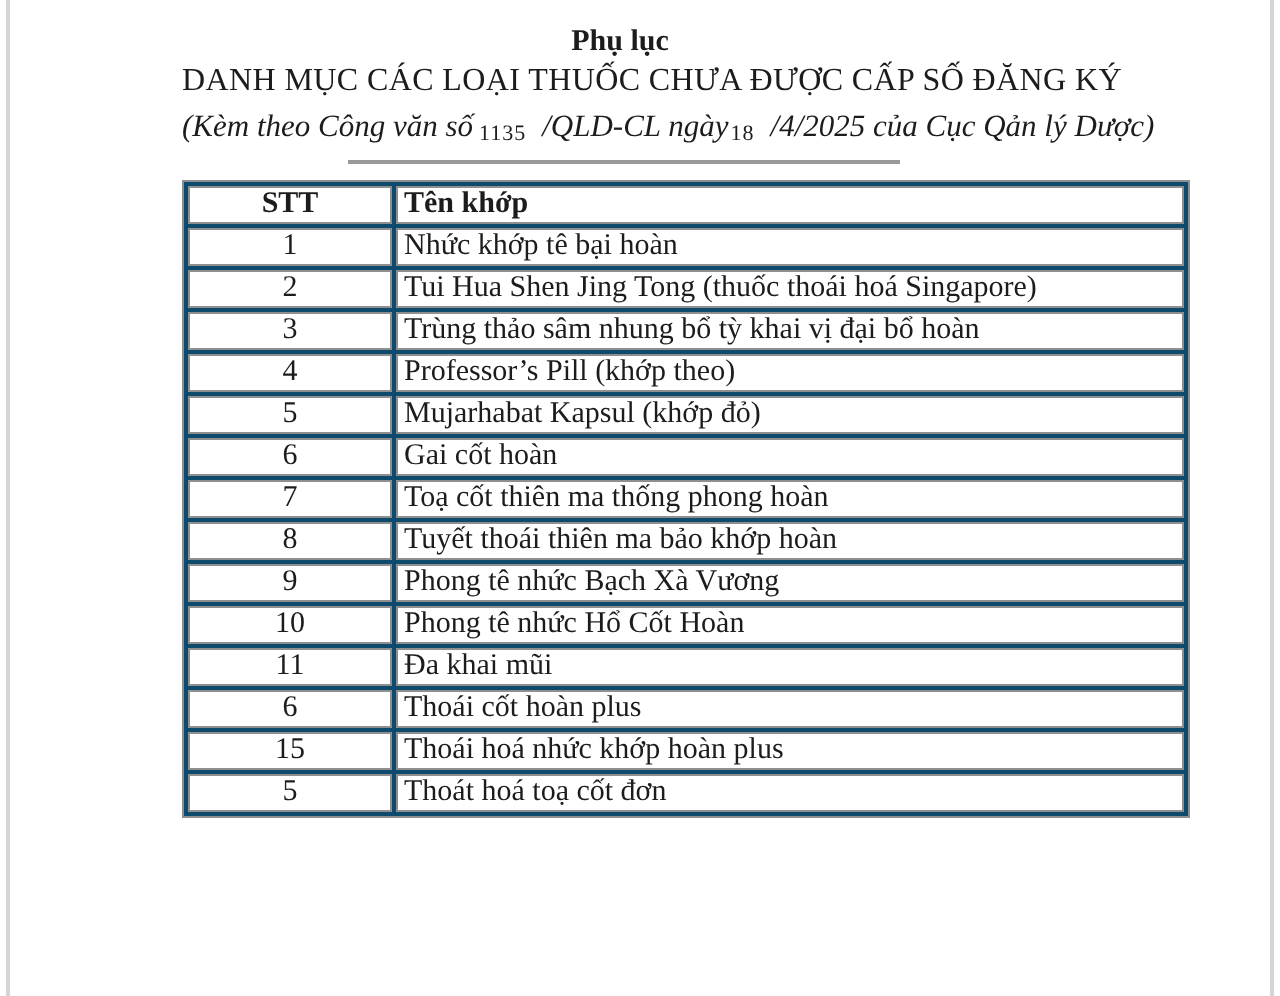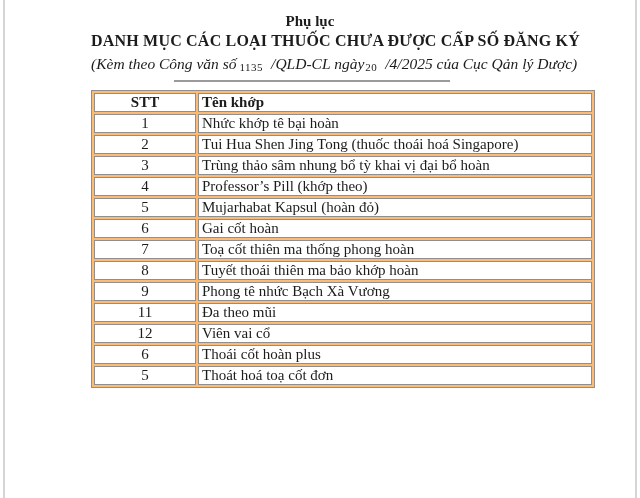--- a/index.html
+++ b/index.html
@@ -33,21 +33,21 @@
   .appendix {
     margin-top: 12px;
     text-align: center;
     font-weight: bold;
     font-size: 15px;
     line-height: 18px;
   }
   .title {
     margin-top: 1px;
     text-align: center;
-    font-weight: bold;
+    font-weight: normal;
     font-size: 16px;
     line-height: 20px;
     letter-spacing: 0.2px;
     white-space: nowrap;
   }
   .subtitle {
     margin-top: 2px;
     text-align: center;
     font-style: italic;
     font-size: 15.5px;
@@ -73,21 +73,21 @@
     left: 2px;
   }
 
   table.drug-table {
     border-collapse: separate;
     border-spacing: 2px;
     border: 1px solid #8f8f8f;
     width: 504px;
     margin-top: 8px;
     table-layout: fixed;
-    background: #fdba74;
+    background: #0c4a6e;
   }
   table.drug-table col.col-stt  { width: 102px; }
   table.drug-table th,
   table.drug-table td {
     border: 1px solid #8f8f8f;
     font-size: 15px;
     line-height: 17px;
     height: 17px;
     padding: 0 2px;
     background: #ffffff;
@@ -104,21 +104,21 @@
 
 <div class="scan-edge left"></div>
 <div class="scan-edge right"></div>
 
 <div class="content">
 
   <div class="appendix">Phụ lục</div>
 
   <div class="title">DANH MỤC CÁC LOẠI THUỐC CHƯA ĐƯỢC CẤP SỐ ĐĂNG KÝ</div>
 
-  <div class="subtitle"><span>(Kèm theo Công văn số</span><span class="num first">1135</span><span>/QLD-CL ngày</span><span class="num second">20</span><span>/4/2025 của Cục Qản lý Dược)</span></div>
+  <div class="subtitle"><span>(Kèm theo Công văn số</span><span class="num first">1135</span><span>/QLD-CL ngày</span><span class="num second">18</span><span>/4/2025 của Cục Qản lý Dược)</span></div>
 
   <div class="hdr-divider"></div>
 
   <table class="drug-table">
     <colgroup>
       <col class="col-stt">
       <col class="col-name">
     </colgroup>
     <thead>
       <tr>
@@ -142,21 +142,21 @@
     <td class="cell-name">Trùng thảo sâm nhung bổ tỳ khai vị đại bổ hoàn</td>
   </tr>
 
   <tr>
     <td class="cell-stt">4</td>
     <td class="cell-name">Professor’s Pill (khớp theo)</td>
   </tr>
 
   <tr>
     <td class="cell-stt">5</td>
-    <td class="cell-name">Mujarhabat Kapsul (hoàn đỏ)</td>
+    <td class="cell-name">Mujarhabat Kapsul (khớp đỏ)</td>
   </tr>
 
   <tr>
     <td class="cell-stt">6</td>
     <td class="cell-name">Gai cốt hoàn</td>
   </tr>
 
   <tr>
     <td class="cell-stt">7</td>
     <td class="cell-name">Toạ cốt thiên ma thống phong hoàn</td>
@@ -165,37 +165,41 @@
   <tr>
     <td class="cell-stt">8</td>
     <td class="cell-name">Tuyết thoái thiên ma bảo khớp hoàn</td>
   </tr>
 
   <tr>
     <td class="cell-stt">9</td>
     <td class="cell-name">Phong tê nhức Bạch Xà Vương</td>
   </tr>
 
+  <tr>
+    <td class="cell-stt">10</td>
+    <td class="cell-name">Phong tê nhức Hổ Cốt Hoàn</td>
+  </tr>
 
   <tr>
     <td class="cell-stt">11</td>
-    <td class="cell-name">Đa theo mũi</td>
-  </tr>
-
-  <tr>
-    <td class="cell-stt">12</td>
-    <td class="cell-name">Viên vai cổ</td>
-  </tr>
+    <td class="cell-name">Đa khai mũi</td>
+  </tr>
+
 
 
   <tr>
     <td class="cell-stt">6</td>
     <td class="cell-name">Thoái cốt hoàn plus</td>
   </tr>
 
+  <tr>
+    <td class="cell-stt">15</td>
+    <td class="cell-name">Thoái hoá nhức khớp hoàn plus</td>
+  </tr>
 
   <tr>
     <td class="cell-stt">5</td>
     <td class="cell-name">Thoát hoá toạ cốt đơn</td>
   </tr>
 </tbody>
   </table>
 
 </div>
 

